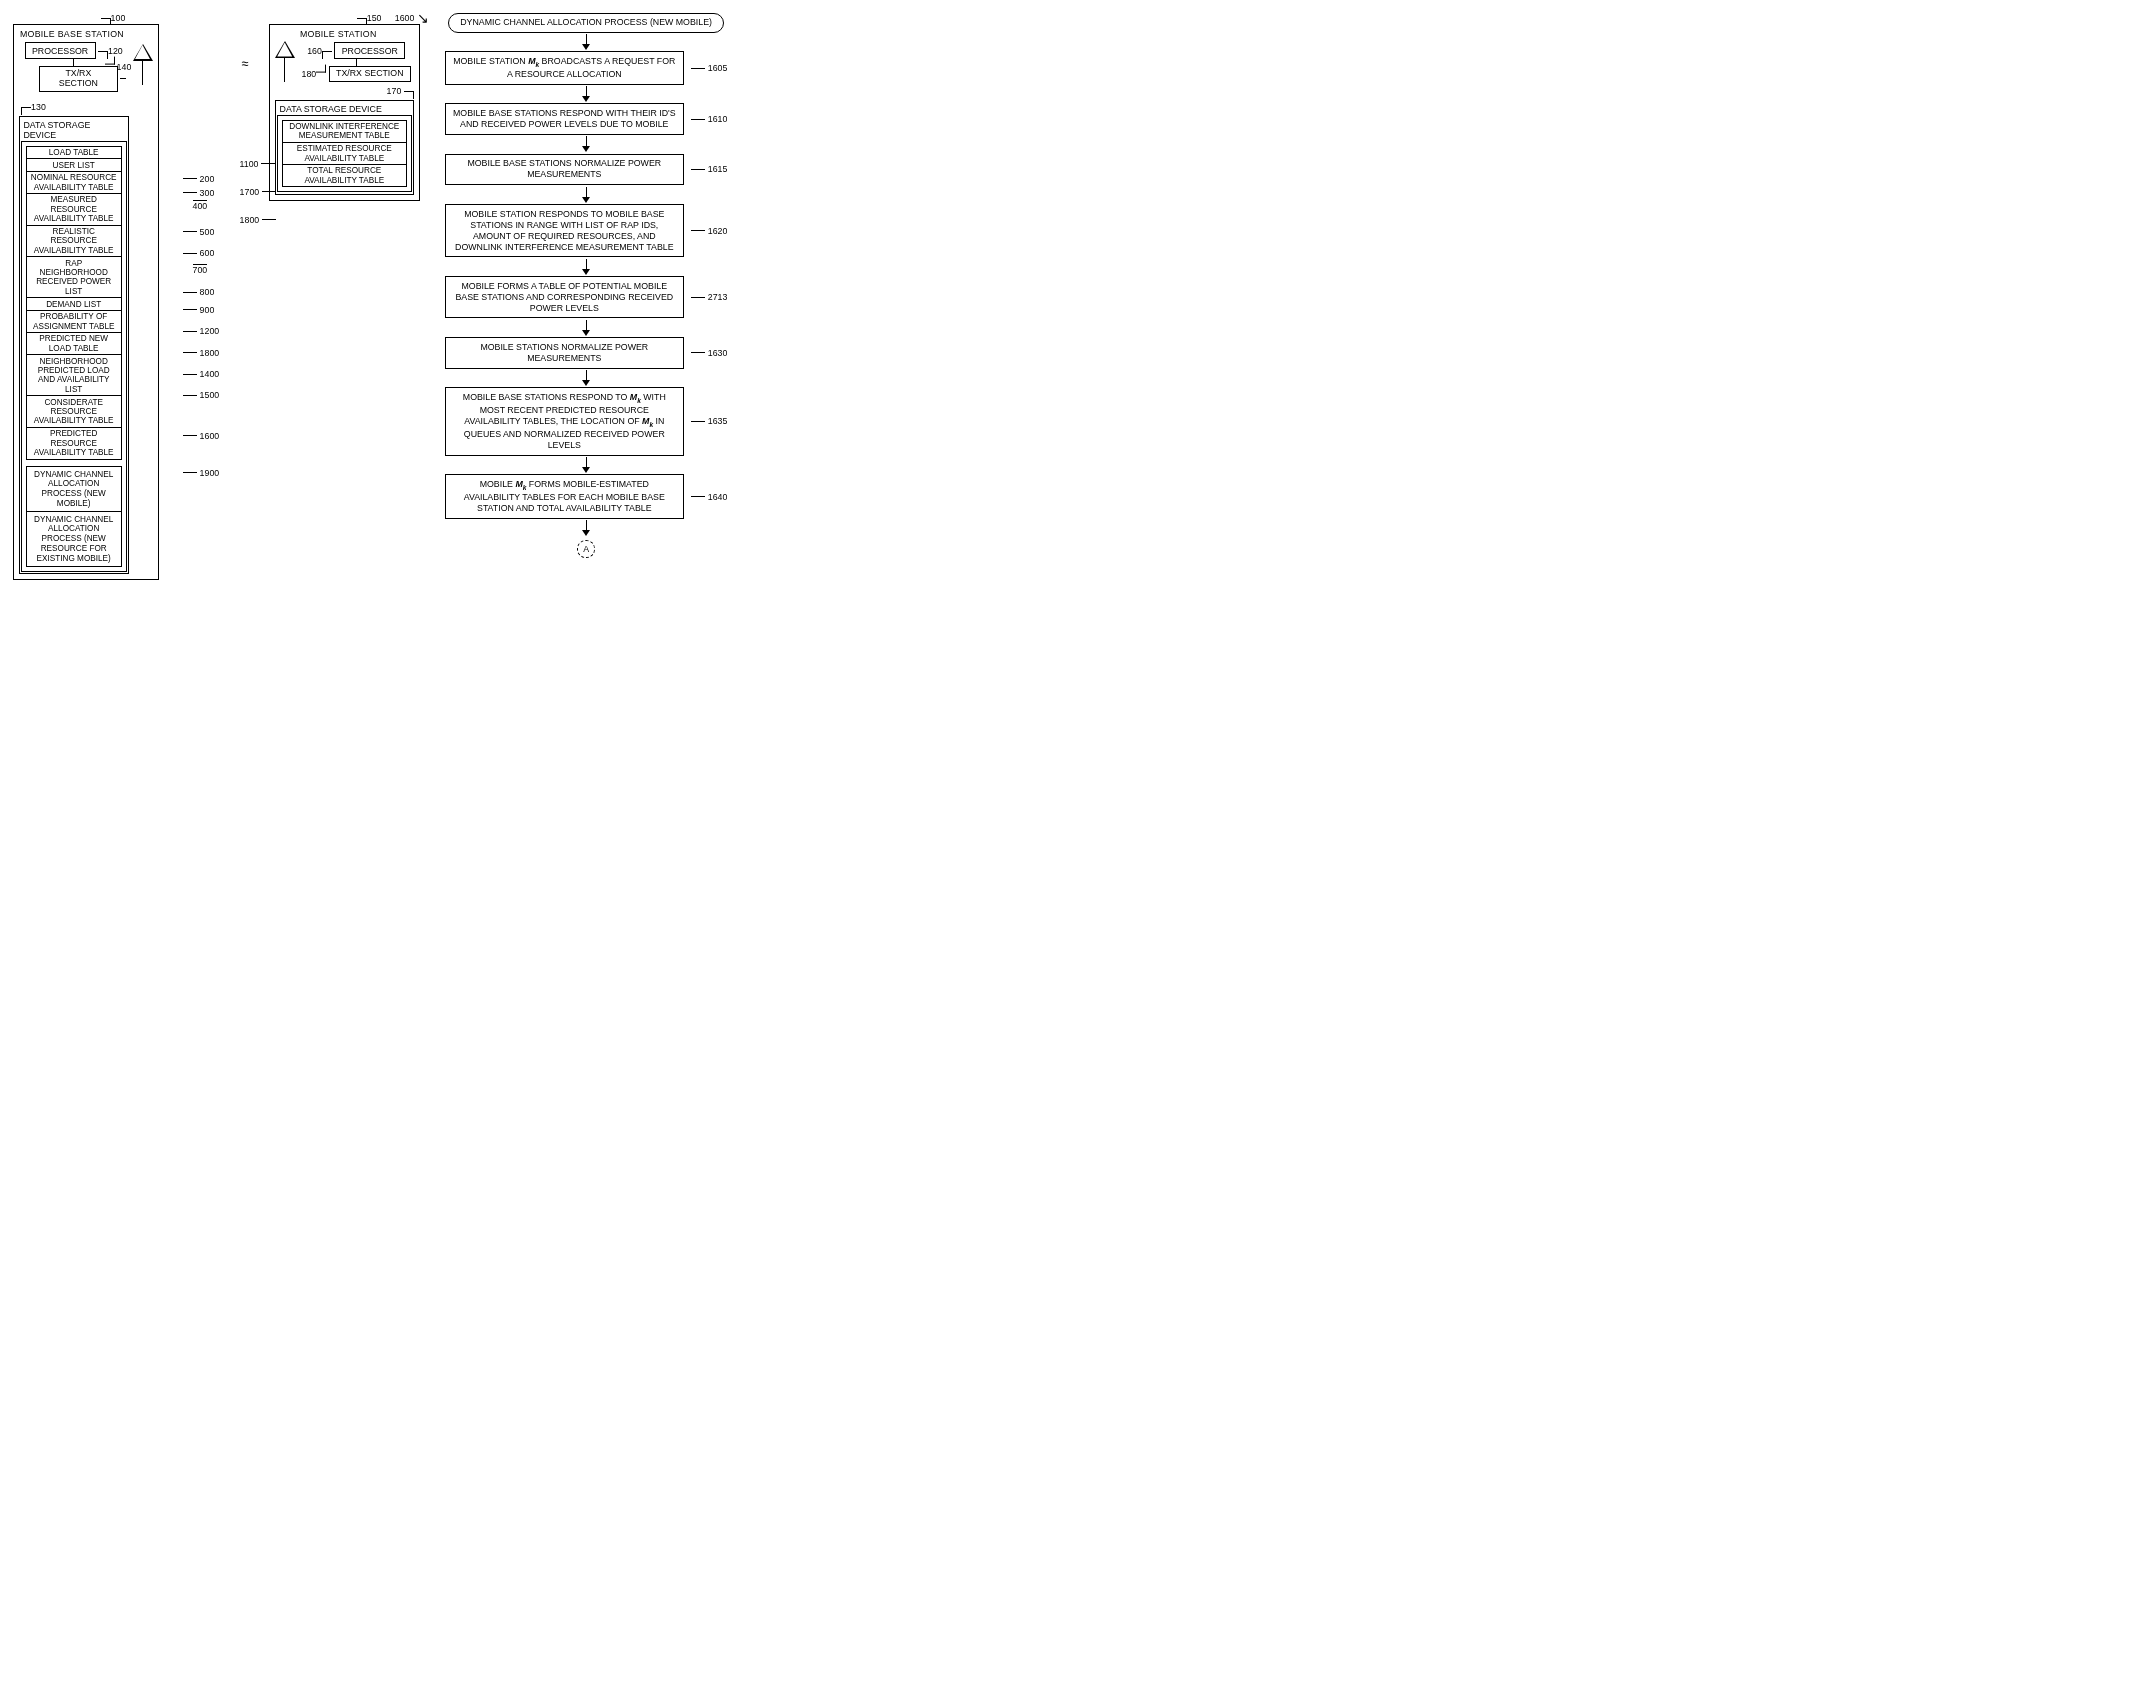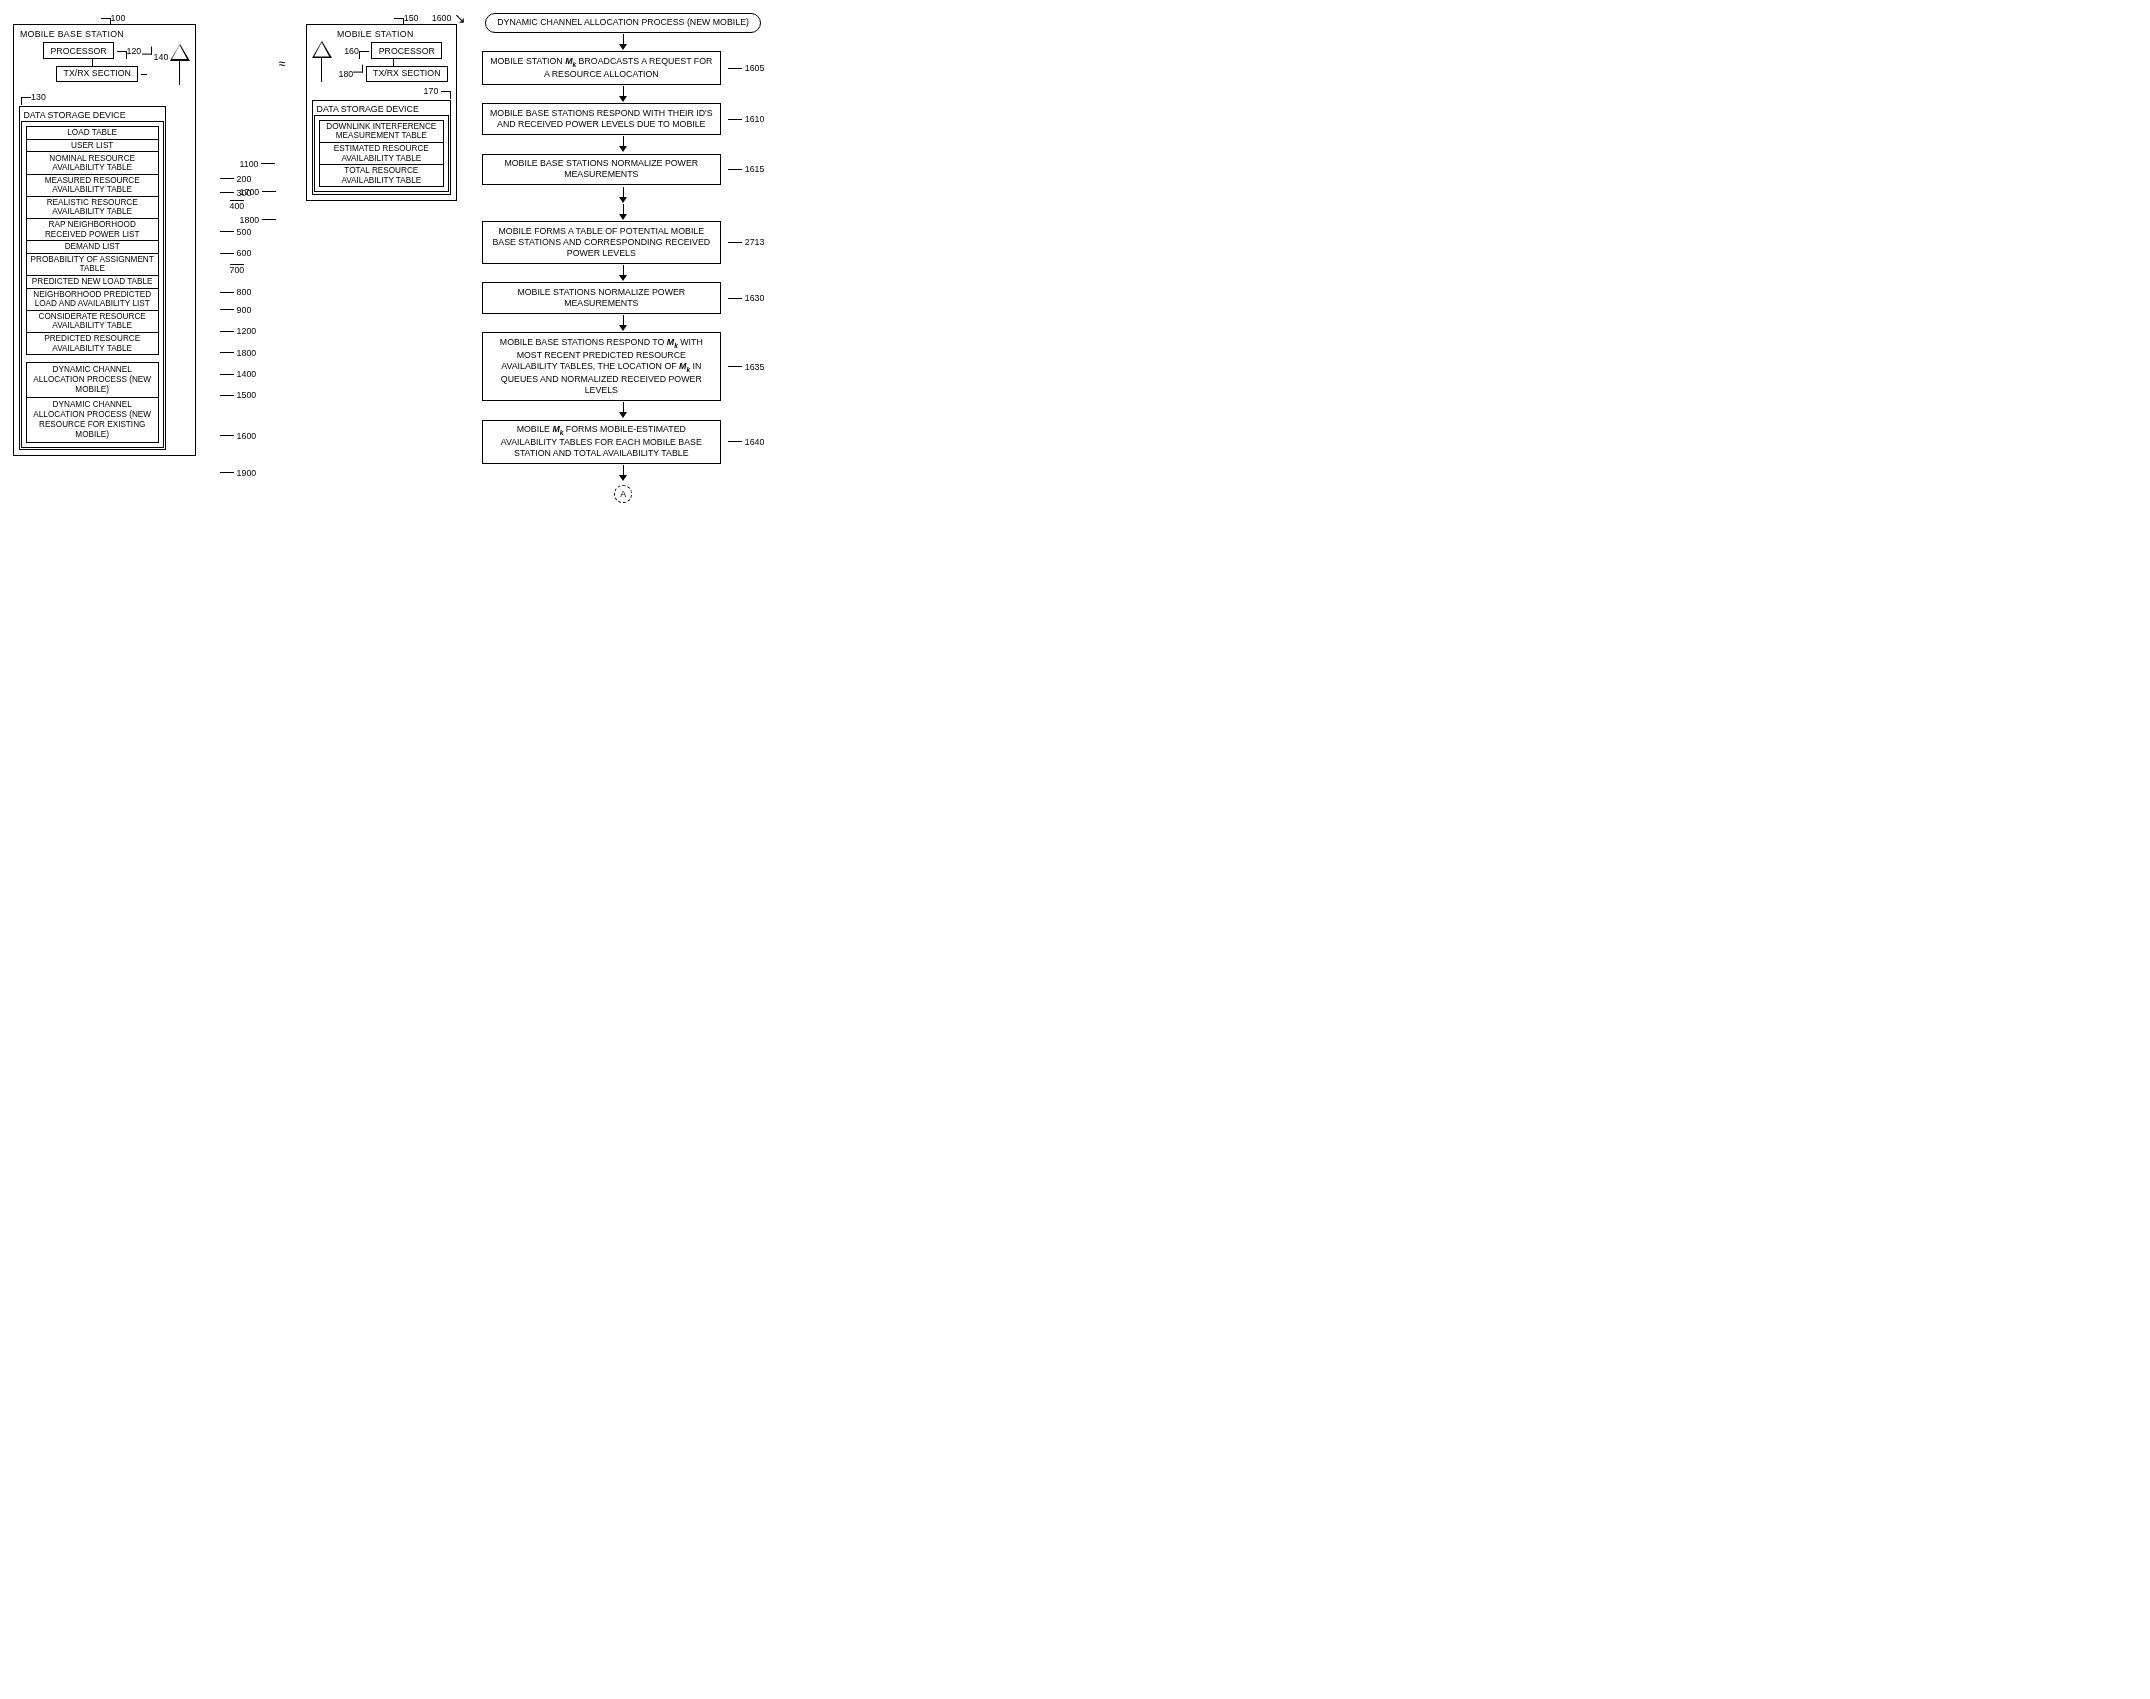--- a/index.html
+++ b/index.html
@@ -203,21 +203,21 @@
 <div class="page">
 
   <div class="left-col">
     <div class="upper-block">
 
       <div>
         <div class="top-ref-wrap">
           <span class="ref-hook"></span>
           <span class="ref">100</span>
         </div>
-        <div class="station" style="width:183px;">
+        <div class="station" style="width:146px;">
           <div class="station-title">MOBILE BASE STATION</div>
 
           <div style="display:flex; align-items:flex-start; gap:3.8px;">
             <div style="flex:1;">
 
               <div class="row" style="justify-content:center;">
                 <div class="mini-box">PROCESSOR</div>
                 <span class="ref-hook" style="transform:scaleX(1); margin-left:2.5px;"></span>
                 <span class="ref">120</span>
               </div>
@@ -444,20 +444,27 @@
             <div class="flow-step">MOBILE BASE STATIONS NORMALIZE POWER MEASUREMENTS</div>
             <div class="row flow-ref">
               <span class="leader"></span>
               <span class="ref">1615</span>
             </div>
           </div>
           <div class="arrow-down">
             <div class="shaft"></div>
             <div class="head"></div>
           </div>
+          <div class="flow-row">
+            <div class="flow-step">MOBILE STATION RESPONDS TO MOBILE BASE STATIONS IN RANGE WITH LIST OF RAP IDS, AMOUNT OF REQUIRED RESOURCES, AND DOWNLINK INTERFERENCE MEASUREMENT TABLE</div>
+            <div class="row flow-ref">
+              <span class="leader"></span>
+              <span class="ref">1620</span>
+            </div>
+          </div>
           <div class="arrow-down">
             <div class="shaft"></div>
             <div class="head"></div>
           </div>
           <div class="flow-row">
             <div class="flow-step">MOBILE FORMS A TABLE OF POTENTIAL MOBILE BASE STATIONS AND CORRESPONDING RECEIVED POWER LEVELS</div>
             <div class="row flow-ref">
               <span class="leader"></span>
               <span class="ref">2713</span>
             </div>

